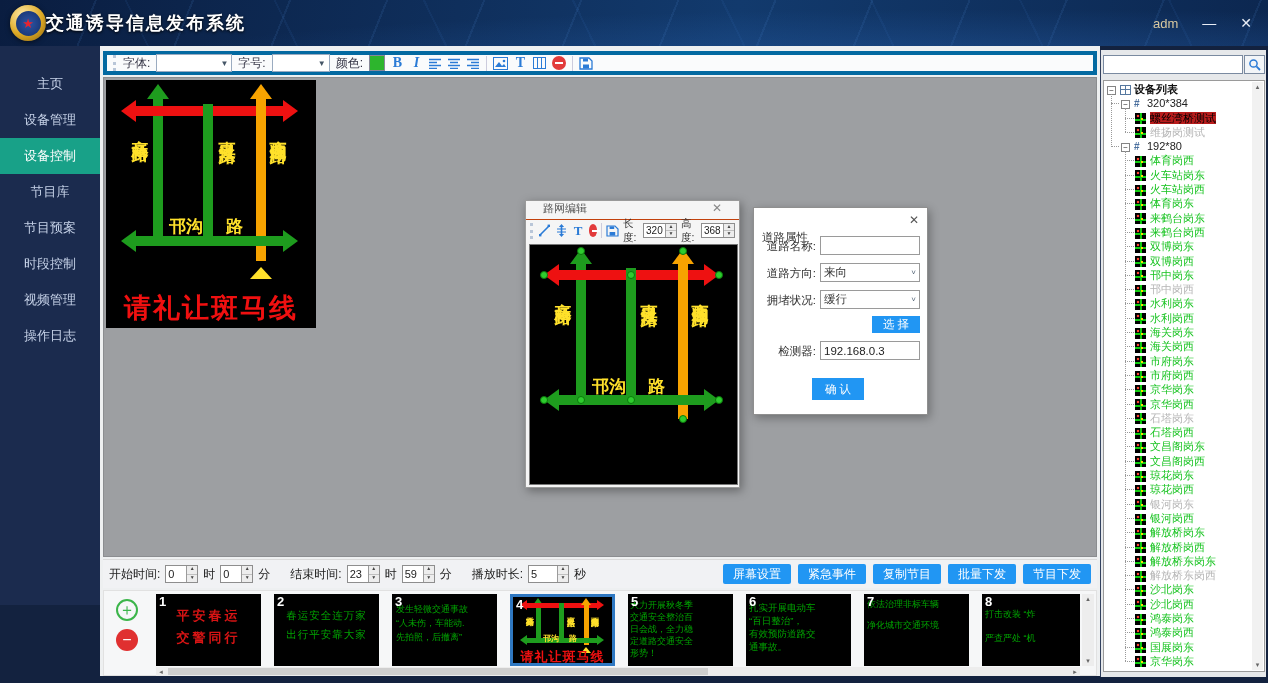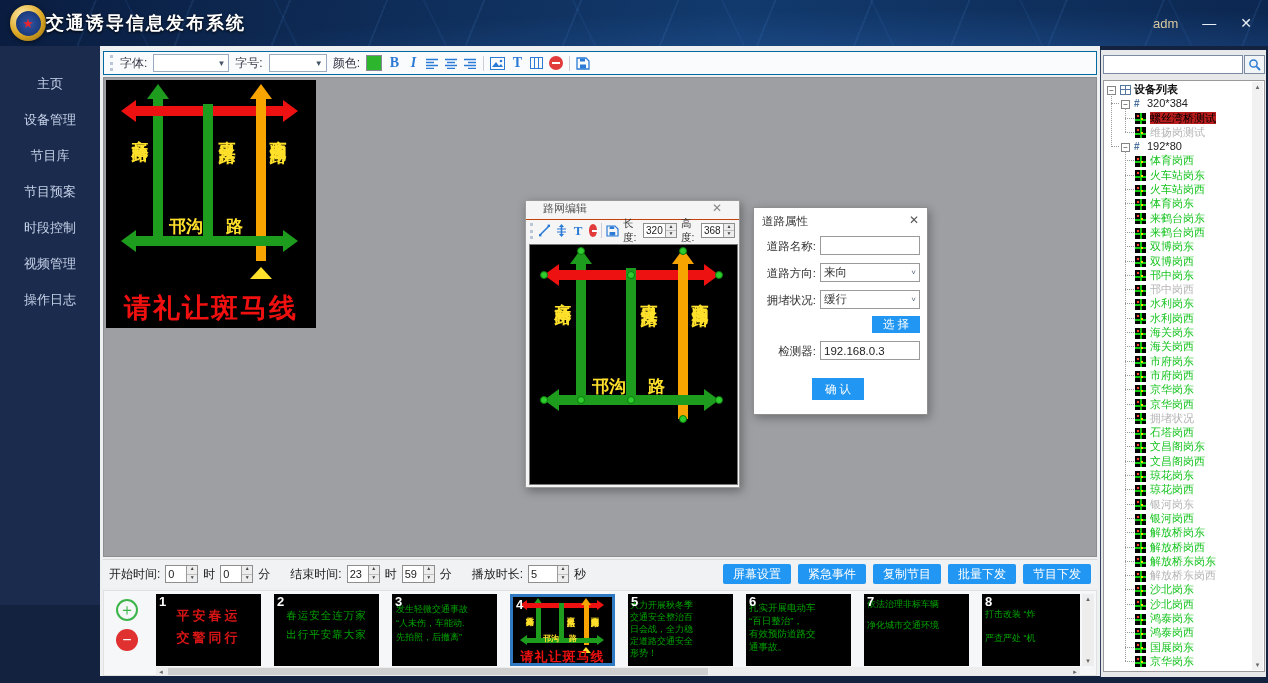--- a/index.html
+++ b/index.html
@@ -19,21 +19,21 @@
 .title{margin-left:0;font-size:18px;color:#fff;font-weight:bold;letter-spacing:2px;text-shadow:0 1px 3px #000}
 .winctl{margin-left:auto;display:flex;align-items:center;gap:24px;padding-right:16px}
 .user{color:#d9c9a0;font-size:13px}
 .wbtn{color:#e9eef6;font-size:14px;cursor:pointer;line-height:1}
 
 .sidebar{position:absolute;left:0;top:46px;width:100px;height:559px;background:#1b2b4e;padding-top:20px}
 .side-item{height:36px;line-height:36px;text-align:center;color:#c6d2e8;font-size:13px;cursor:pointer}
 .side-item.active{background:#18a188;color:#fff}
 
 .main{position:absolute;left:100px;top:46px;width:1000px;height:630px;background:#eef0f1}
-.toolbar{position:absolute;left:3px;top:5px;width:994px;height:24px;background:#fafbfc;border:1px solid #0369a1;display:flex;align-items:center;gap:6px;padding:0 6px;font-size:12px;color:#334}
+.toolbar{position:absolute;left:3px;top:5px;width:994px;height:24px;background:#fafbfc;border:4px solid #0369a1;display:flex;align-items:center;gap:6px;padding:0 6px;font-size:12px;color:#334}
 .grip{width:4px;height:16px;border-left:3px dotted #b9c6d8}
 .dd{background:#fff;border:1px solid #9aabc0;height:18px;display:flex;align-items:center;padding:0 3px;color:#667;cursor:pointer}
 .dd i{font-style:normal;font-size:8px;color:#456;margin-left:auto}
 .dd.font{width:76px}.dd.size{width:58px}
 .swatch{width:16px;height:16px;border:1px solid #889;cursor:pointer}
 .tbtn{color:#2b7bd6;font-weight:bold;font-size:14px;cursor:pointer;display:flex;align-items:center;justify-content:center;min-width:13px;height:18px;font-family:"Liberation Serif",serif}
 .tbtn.it{font-style:italic}
 .vsep{width:1px;height:15px;background:#ccd}
 .icb{display:flex;align-items:center;justify-content:center;cursor:pointer;height:18px}
 .redmin{width:14px;height:14px;border-radius:50%;background:#e23b3b;position:relative;cursor:pointer}
@@ -49,21 +49,21 @@
 
 .spin{display:inline-flex;height:18px;background:#fff;border:1px solid #8e8e8e;flex:none}
 .spin input{width:20px;border:0;outline:0;font-size:11px;padding:0 2px;font-family:inherit;color:#222;background:#fff}
 .spin.wide input{width:28px}
 .sb{display:flex;flex-direction:column;width:11px;border-left:1px solid #9b9b9b}
 .sb i{flex:1;font-style:normal;font-size:5px;line-height:5px;text-align:center;color:#444;background:#ededed;cursor:pointer}
 .sb i:first-child{border-bottom:1px solid #c0c0c0}
 .spin.sm{height:15px}.spin.sm input{width:21px;font-size:10px}
 
 .dialog{position:absolute;left:649px;top:129px;width:175px;height:208px;background:#fff;border:1px solid #8f8f8f;box-shadow:2px 3px 9px rgba(0,0,0,.3);font-size:11.5px;color:#333}
-.dlg-title{position:absolute;left:8px;top:6px}
+.dlg-title{position:absolute;left:8px;top:22px}
 .dlg-x{position:absolute;right:8px;top:5px;color:#555;font-size:12px;cursor:pointer}
 .flab{position:absolute;white-space:nowrap;text-align:right;width:62px;left:0}
 .finput{position:absolute;left:66px;width:100px;height:19px;border:1px solid #9a9a9a;background:#fff;font-size:11.5px;padding:0 3px;font-family:inherit;color:#222}
 .fsel{position:absolute;left:66px;width:100px;height:19px;border:1px solid #9a9a9a;background:#fff;display:flex;align-items:center;padding:0 3px;cursor:pointer}
 .fsel i{font-style:normal;margin-left:auto;font-size:8px;color:#567}
 .btn{background:#2196f3;color:#fff;border:0;font-size:11.5px;cursor:pointer;font-family:inherit}
 .btn.select{position:absolute;left:118px;top:108px;width:48px;height:17px}
 .btn.confirm{position:absolute;left:58px;top:170px;width:52px;height:22px}
 
 .timebar{position:absolute;left:3px;top:513px;width:994px;height:29px;background:#f1f2f4;border-top:1px solid #dadada;display:flex;align-items:center;gap:5px;padding:0 6px;font-size:12px;color:#222}
@@ -135,20 +135,21 @@
   <div class="winctl">
     <span class="user">adm</span>
     <span class="wbtn">—</span>
     <span class="wbtn">✕</span>
   </div>
 </header>
 
 <nav class="sidebar" id="sidebar">
     <div class="side-item">主页</div>
     <div class="side-item">设备管理</div>
+    <div class="side-item active">设备控制</div>
     <div class="side-item">节目库</div>
     <div class="side-item">节目预案</div>
     <div class="side-item">时段控制</div>
     <div class="side-item">视频管理</div>
     <div class="side-item">操作日志</div>
   </nav>
 
 <div class="main">
 
   <div class="toolbar">
@@ -504,21 +505,21 @@
         <div class="trow tr-dev"><span class="dicon"></span><span class="lab online">邗中岗东</span></div>
         <div class="trow tr-dev"><span class="dicon"></span><span class="lab offline">邗中岗西</span></div>
         <div class="trow tr-dev"><span class="dicon"></span><span class="lab online">水利岗东</span></div>
         <div class="trow tr-dev"><span class="dicon"></span><span class="lab online">水利岗西</span></div>
         <div class="trow tr-dev"><span class="dicon"></span><span class="lab online">海关岗东</span></div>
         <div class="trow tr-dev"><span class="dicon"></span><span class="lab online">海关岗西</span></div>
         <div class="trow tr-dev"><span class="dicon"></span><span class="lab online">市府岗东</span></div>
         <div class="trow tr-dev"><span class="dicon"></span><span class="lab online">市府岗西</span></div>
         <div class="trow tr-dev"><span class="dicon"></span><span class="lab online">京华岗东</span></div>
         <div class="trow tr-dev"><span class="dicon"></span><span class="lab online">京华岗西</span></div>
-        <div class="trow tr-dev"><span class="dicon"></span><span class="lab offline">拥堵状况</span></div>
+        <div class="trow tr-dev"><span class="dicon"></span><span class="lab offline">石塔岗东</span></div>
         <div class="trow tr-dev"><span class="dicon"></span><span class="lab online">石塔岗西</span></div>
         <div class="trow tr-dev"><span class="dicon"></span><span class="lab online">文昌阁岗东</span></div>
         <div class="trow tr-dev"><span class="dicon"></span><span class="lab online">文昌阁岗西</span></div>
         <div class="trow tr-dev"><span class="dicon"></span><span class="lab online">琼花岗东</span></div>
         <div class="trow tr-dev"><span class="dicon"></span><span class="lab online">琼花岗西</span></div>
         <div class="trow tr-dev"><span class="dicon"></span><span class="lab offline">银河岗东</span></div>
         <div class="trow tr-dev"><span class="dicon"></span><span class="lab online">银河岗西</span></div>
         <div class="trow tr-dev"><span class="dicon"></span><span class="lab online">解放桥岗东</span></div>
         <div class="trow tr-dev"><span class="dicon"></span><span class="lab online">解放桥岗西</span></div>
         <div class="trow tr-dev"><span class="dicon"></span><span class="lab online">解放桥东岗东</span></div>

